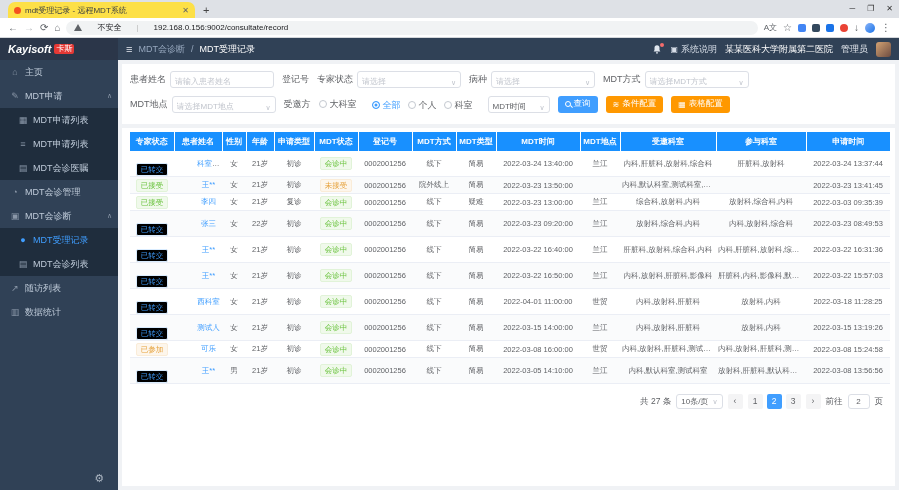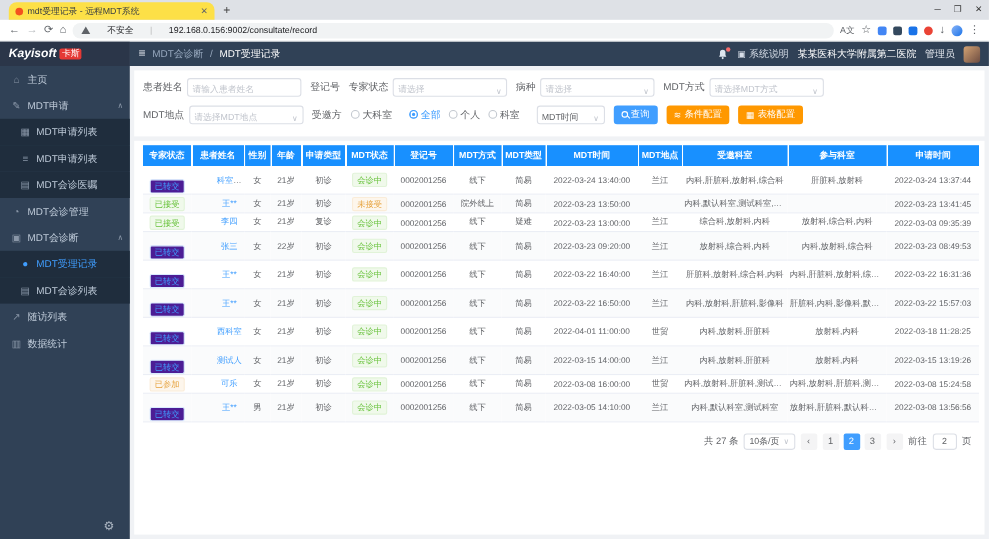--- a/index.html
+++ b/index.html
@@ -82,21 +82,21 @@
   .btn-ic { font-size: 8px; }
 
   .table-card { flex: 1; padding: 4px 8px 0; display: flex; flex-direction: column; min-height: 0; }
   table { border-collapse: collapse; table-layout: fixed; width: 760px; font-size: 7.5px; }
   thead th { background: #1890ff; color: #fff; font-weight: bold; font-size: 8px; height: 19px; text-align: center; border-right: 1px solid rgba(255,255,255,.25); white-space: nowrap; overflow: hidden; }
   thead th:last-child { border-right: none; }
   tbody td { height: 17px; text-align: center; color: #606266; border-bottom: 1px solid #ebeef5; white-space: nowrap; overflow: hidden; text-overflow: ellipsis; padding: 0 2px; }
   tbody tr:nth-child(even) { background: #fafbfc; }
   .plink { color: #409eff; cursor: pointer; padding-left: 21px; }
   .tag { display: inline-block; padding: 0 4px; height: 13px; line-height: 11px; border: 1px solid; border-radius: 2px; font-size: 7.5px; }
-  .tag-blue { color: #409eff; background: #4c1d95; border-color: #d9ecff; margin-top: 12px; }
+  .tag-blue { color: #409eff; background: #000000; border-color: #d9ecff; margin-top: 12px; }
   .tag-green { color: #67c23a; background: #f0f9eb; border-color: #e1f3d8; }
   .tag-orange { color: #e6a23c; background: #fdf6ec; border-color: #faecd8; }
 
   .pagination { display: flex; align-items: center; justify-content: flex-end; gap: 5px; font-size: 8.5px; color: #606266; padding: 10px 4px; }
   .pgsize { height: 15px; border: 1px solid #dcdfe6; border-radius: 3px; display: flex; align-items: center; padding: 0 4px; gap: 2px; font-size: 8px; color: #606266; background: #fff; }
   .pg-btn { min-width: 15px; height: 15px; line-height: 15px; text-align: center; background: #f4f4f5; border-radius: 2px; color: #606266; cursor: pointer; font-size: 8.5px; }
   .pg-active { background: #409eff; color: #fff; }
   .pg-arrow { background: #f4f4f5; }
   .page-list { display: flex; gap: 4px; }
   .goto-box { width: 22px; height: 15px; border: 1px solid #dcdfe6; border-radius: 3px; text-align: center; line-height: 14px; font-size: 8px; background: #fff; }

